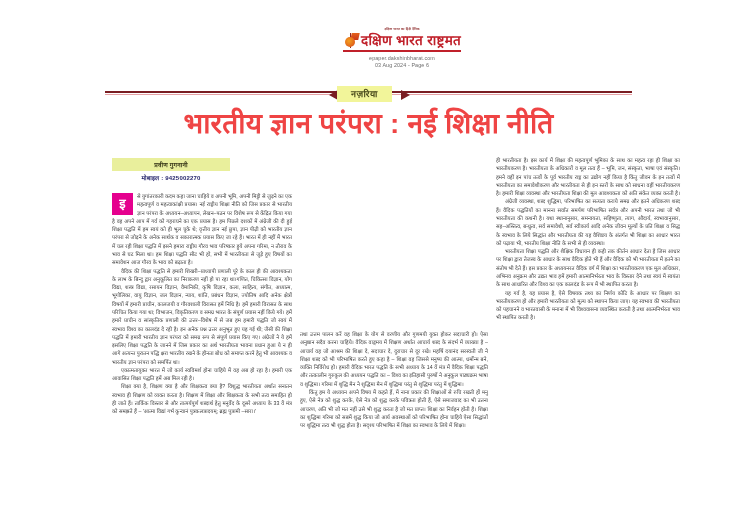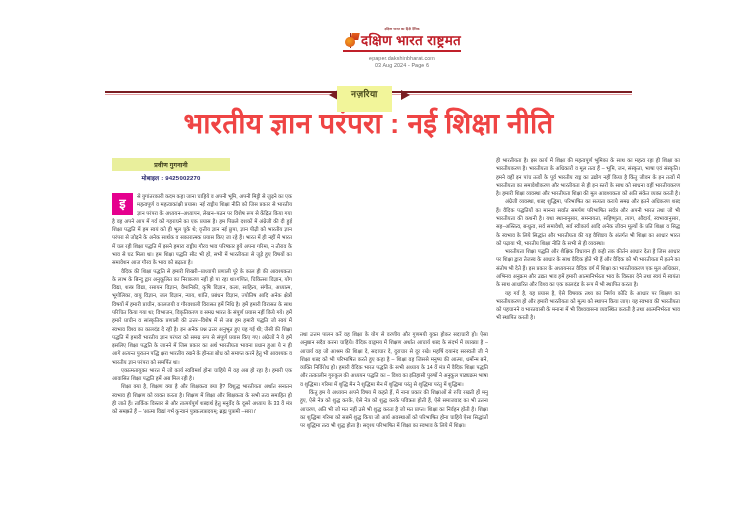--- a/index.html
+++ b/index.html
@@ -112,21 +112,21 @@
     top: 7.5px;
     width: 100%;
     height: 1.6px;
     background: #e7a2a6;
   }
   .ribbon {
     position: absolute;
     left: 232px;
     top: 0px;
     background: #f2f59a;
-    padding: 1px 14px 12px 14px;
+    padding: 1px 14px 2px 14px;
     font-size: 9px;
     font-weight: bold;
     color: #4a4a1c;
     letter-spacing: .4px;
     z-index: 3;
   }
   .ribbon-tail-l, .ribbon-tail-r {
     position: absolute;
     top: 4px;
     width: 0; height: 0;

